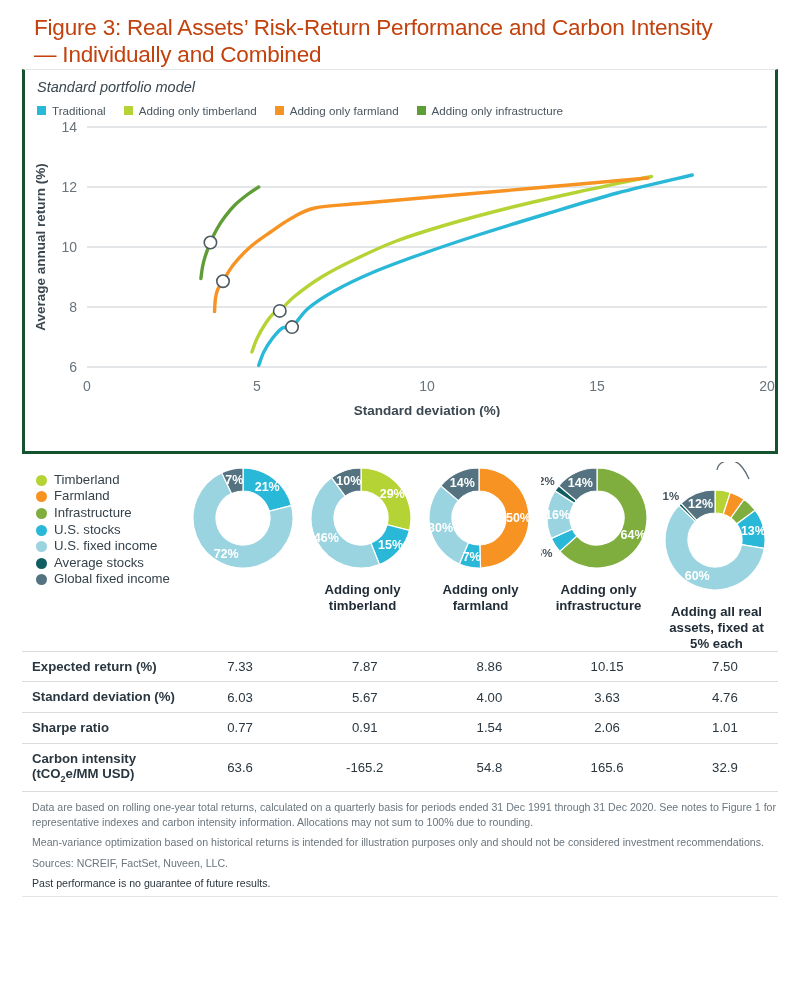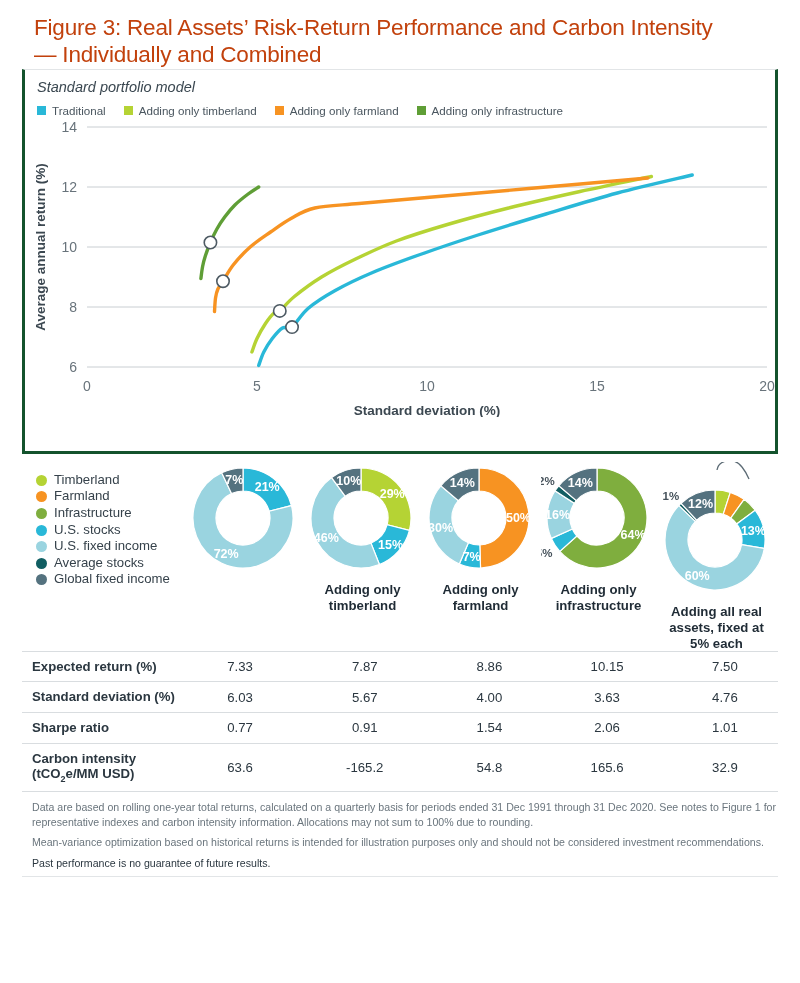--- a/index.html
+++ b/index.html
@@ -279,16 +279,17 @@
           <td class="val">54.8</td>
           <td class="val">165.6</td>
           <td class="val">32.9</td>
         </tr>
       </tbody>
   </table>
 
   <div class="notes">
     <div class="note">Data are based on rolling one-year total returns, calculated on a quarterly basis for periods ended 31 Dec 1991 through 31 Dec 2020. See notes to Figure 1 for representative indexes and carbon intensity information. Allocations may not sum to 100% due to rounding.</div>
     <div class="note">Mean-variance optimization based on historical returns is intended for illustration purposes only and should not be considered investment recommendations.</div>
+    <div class="note src">Sources: NCREIF, FactSet, Nuveen, LLC.</div>
     <div class="note bold">Past performance is no guarantee of future results.</div>
   </div>
   <div class="bottom-rule"></div>
 </div>
 
 </body></html>

